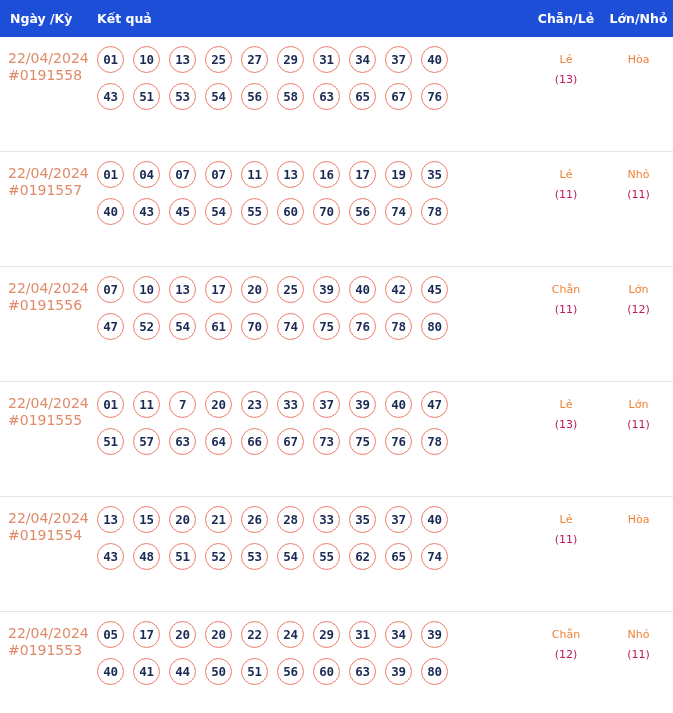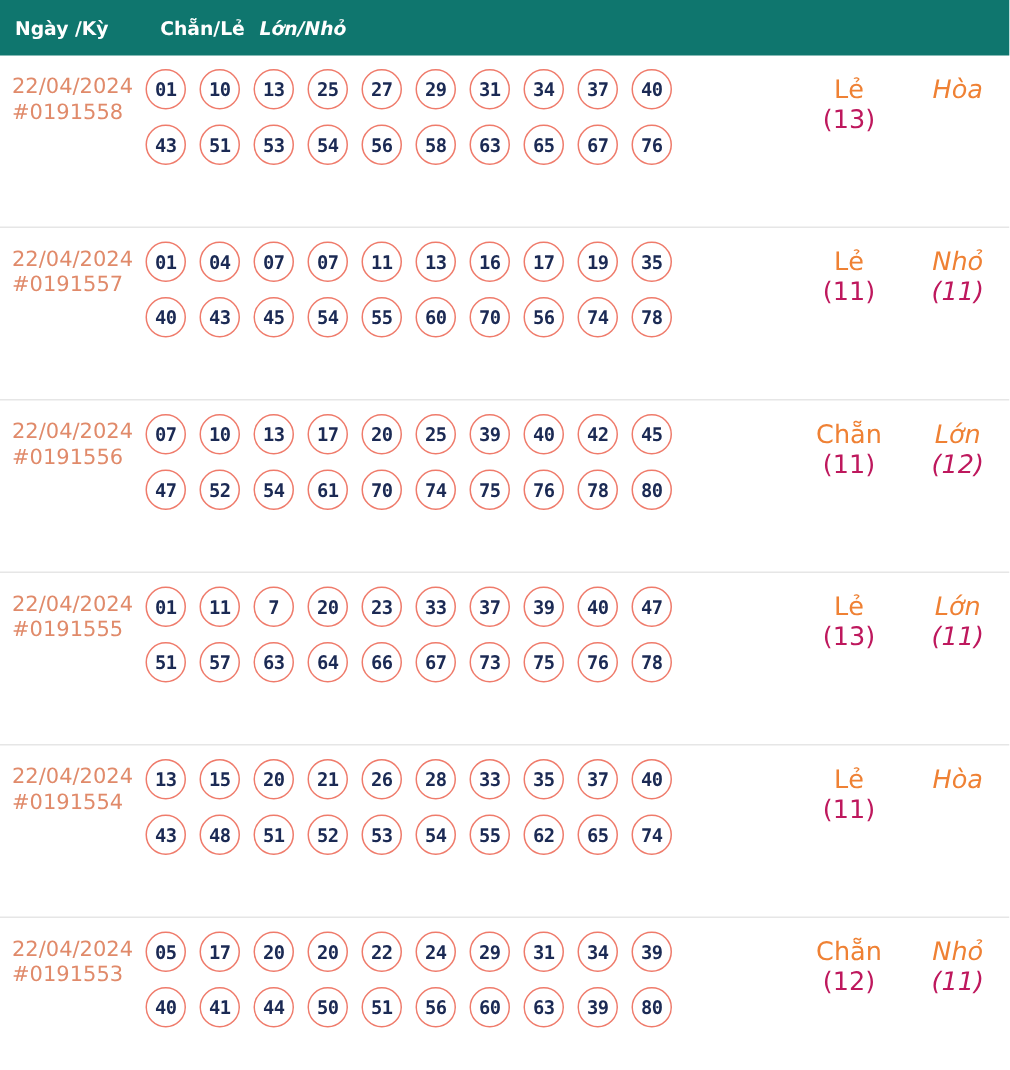--- a/index.html
+++ b/index.html
@@ -16,29 +16,29 @@
   }
   .lottery-table {
     width: 673px;
     background: #ffffff;
   }
   
   .table-header {
     display: flex;
     align-items: center;
     height: 37px;
-    background: #0f766e;
+    background: #1d4ed8;
     color: #ffffff;
     font-size: 12.5px;
     font-weight: bold;
   }
   .th-date    { width: 97px; padding-left: 10px; }
   .th-result  { flex: 1 1 auto; }
   .th-parity  { width: 76px; text-align: center; }
-  .th-size    { width: 69px; text-align: left; font-style: italic; }
+  .th-size    { width: 69px; text-align: center; }
 
   
   .result-row {
     display: flex;
     align-items: flex-start;
     border-bottom: 1px solid #e6e6e6;
     min-height: 115px;
     padding-top: 9px;
   }
   .result-row:last-child { border-bottom: none; }
@@ -74,37 +74,38 @@
     font-size: 12.5px;
     font-weight: bold;
     color: #1b2a54;
     background: #ffffff;
     letter-spacing: -0.3px;
   }
 
   .cell-parity, .cell-size {
     text-align: center;
     padding-top: 4px;
-    font-size: 17px;
+    font-size: 11px;
     line-height: 20px;
   }
   .cell-parity { width: 76px; }
-  .cell-size   { width: 69px; font-style: italic; }
+  .cell-size   { width: 69px; }
 
   .tag-word  { display: block; color: #ef8134; }
   .tag-count { display: block; color: #be185d; }
   .tag-count:empty { display: none; }
 </style>
 </head>
 <body>
 
 <div class="lottery-table">
 
   <div class="table-header">
     <div class="th-date">Ngày /Kỳ</div>
+    <div class="th-result">Kết quả</div>
     <div class="th-parity">Chẵn/Lẻ</div>
     <div class="th-size">Lớn/Nhỏ</div>
   </div>
 
   <div id="rows-container">
       <div class="result-row">
         <div class="cell-date">
           <span class="date-id">22/04/2024</span>
           <span class="date-id">#0191558</span>
         </div>

